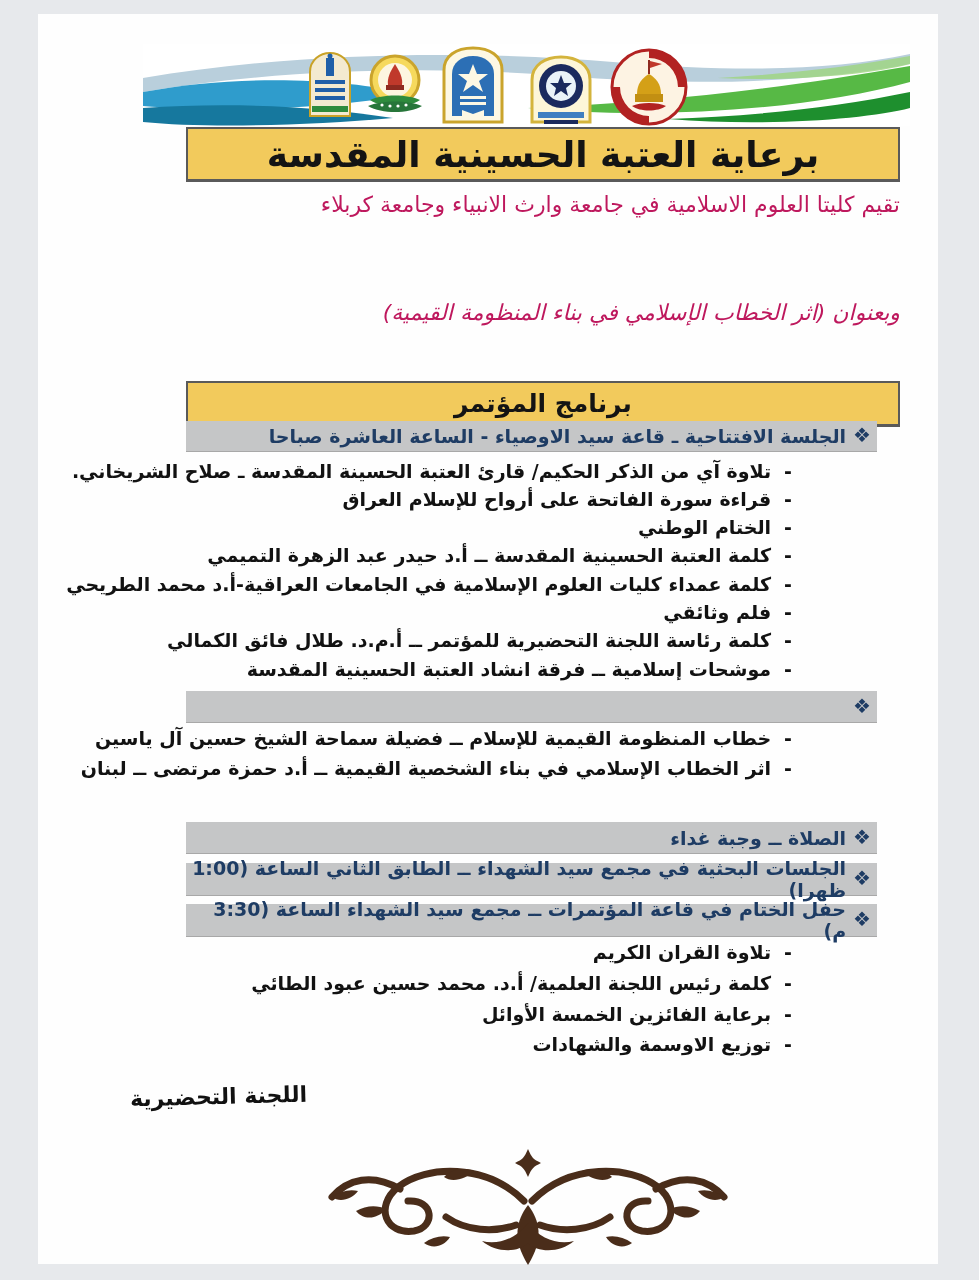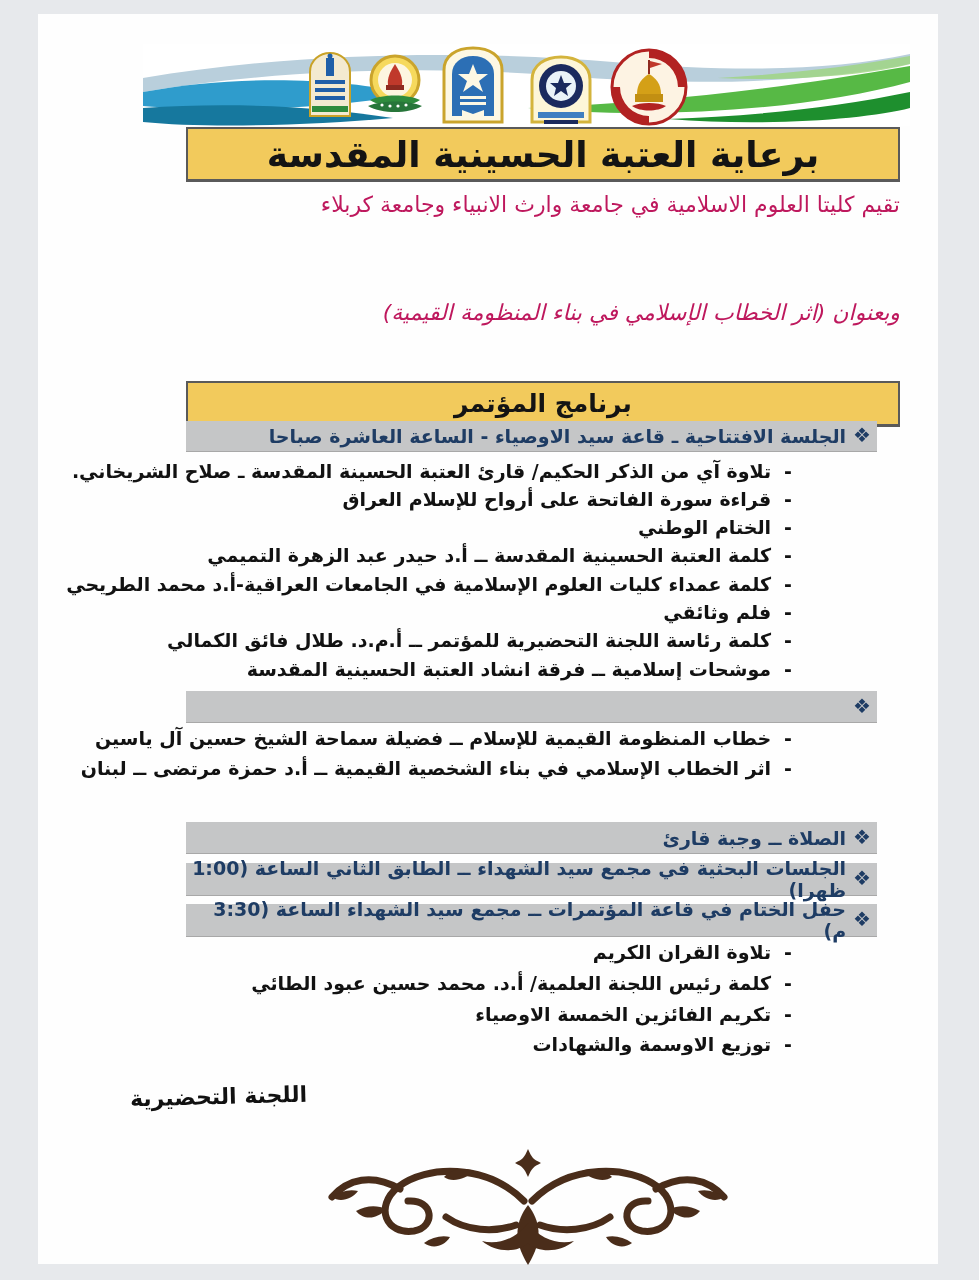--- a/index.html
+++ b/index.html
@@ -182,21 +182,21 @@
       <span class="dash">-</span>
       <span>خطاب المنظومة القيمية للإسلام ــ فضيلة سماحة الشيخ حسين آل ياسين</span>
     </div>
   <div class="item" style="top:743px;">
       <span class="dash">-</span>
       <span>اثر الخطاب الإسلامي في بناء الشخصية القيمية ــ أ.د حمزة مرتضى ــ لبنان</span>
     </div>
 
   <div class="bar" style="top:808px;height:32px;">
     <span class="marker">❖</span>
-    <span>الصلاة ــ وجبة قارئ</span>
+    <span>الصلاة ــ وجبة غداء</span>
   </div>
 
   <div class="bar" style="top:849px;height:33px;">
     <span class="marker">❖</span>
     <span>الجلسات البحثية في مجمع سيد الشهداء ــ الطابق الثاني الساعة (1:00 ظهرا)</span>
   </div>
 
   <div class="bar" style="top:890px;height:33px;">
     <span class="marker">❖</span>
     <span>حفل الختام في قاعة المؤتمرات ــ مجمع سيد الشهداء الساعة (3:30 م)</span>
@@ -204,21 +204,21 @@
   <div class="item" style="top:927px;">
       <span class="dash">-</span>
       <span>تلاوة القران الكريم</span>
     </div>
   <div class="item" style="top:958px;">
       <span class="dash">-</span>
       <span>كلمة رئيس اللجنة العلمية/ أ.د. محمد حسين عبود الطائي</span>
     </div>
   <div class="item" style="top:989px;">
       <span class="dash">-</span>
-      <span>تكريم الفائزين الخمسة الاوصياء</span>
+      <span>برعاية الفائزين الخمسة الأوائل</span>
     </div>
   <div class="item" style="top:1019px;">
       <span class="dash">-</span>
       <span>توزيع الاوسمة والشهادات</span>
     </div>
 
   <div class="committee">اللجنة التحضيرية</div>
 
   <svg class="ornament" width="404" height="122" viewBox="0 0 404 122">
     <g fill="none" stroke="#4a2d1a" stroke-width="7" stroke-linecap="round">

